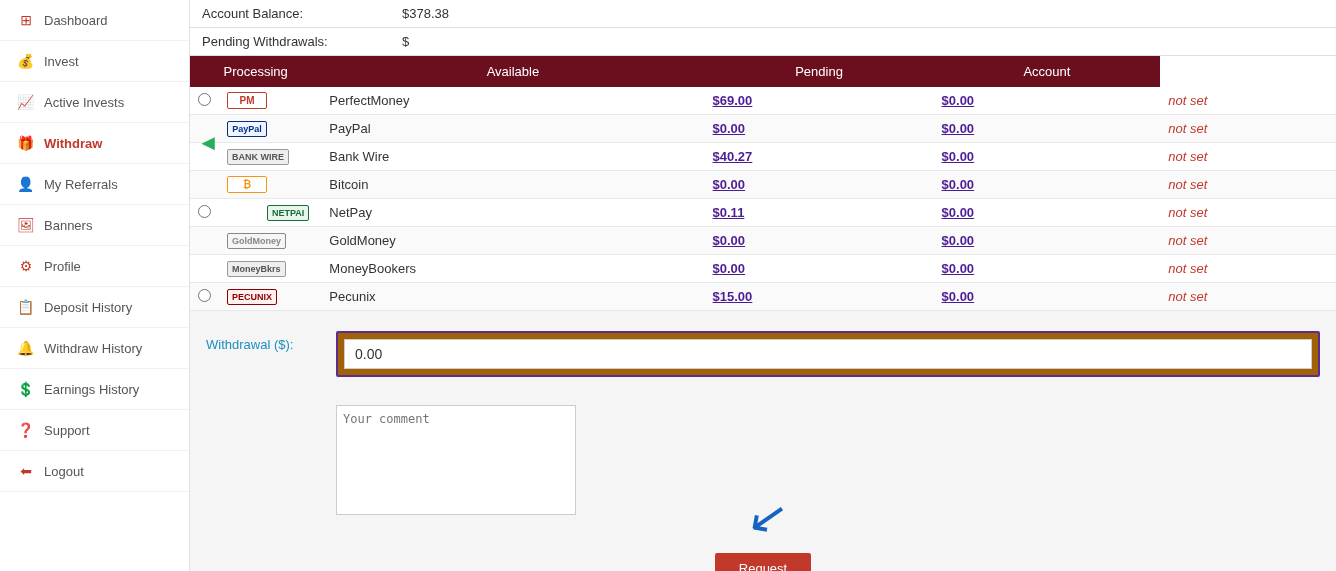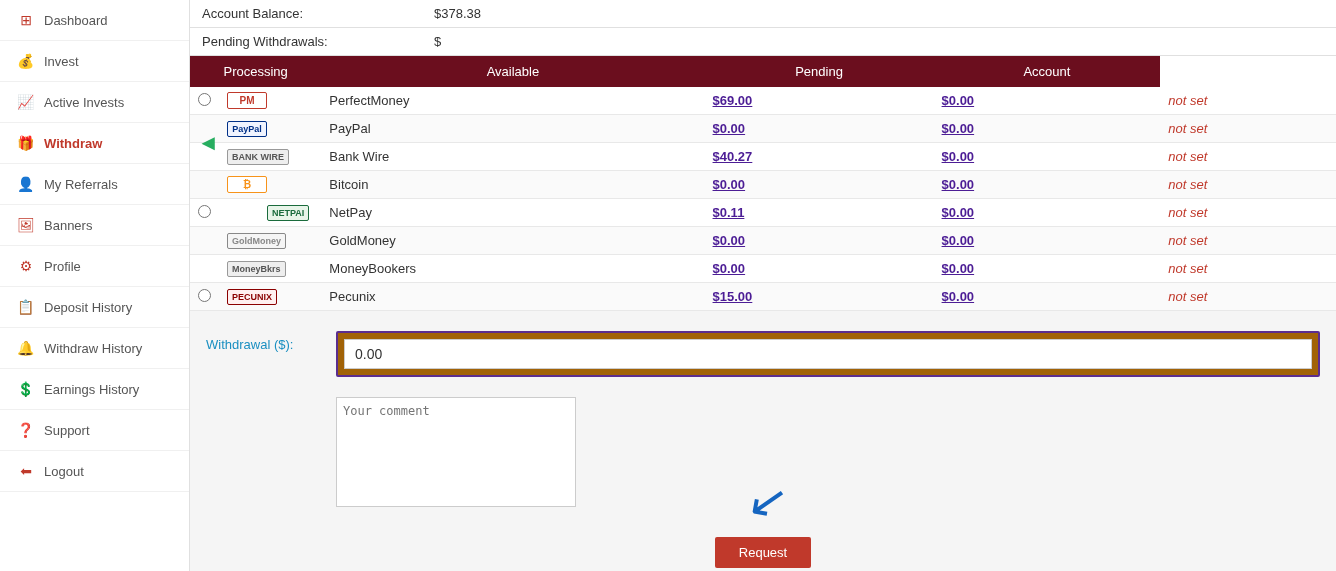--- a/index.html
+++ b/index.html
@@ -56,21 +56,20 @@
       padding: 0;
     }
 
     
     .info-row {
       display: flex;
       align-items: center;
       background: #fff;
       border-bottom: 1px solid #e0e0e0;
       padding: 6px 12px;
-      gap: 32px;
     }
     .info-row .label {
       color: #333;
       font-size: 13px;
       min-width: 200px;
     }
     .info-row .value {
       color: #333;
       font-size: 13px;
     }
@@ -134,21 +133,21 @@
     .payment-name { font-weight: normal; color: #333; }
 
     
     .form-area {
       background: #f5f5f5;
       padding: 20px 16px 10px 16px;
     }
     .form-row {
       display: flex;
       align-items: flex-start;
-      margin-bottom: 20px;
+      margin-bottom: 28px;
     }
     .form-label {
       color: #1a8fc1;
       font-size: 13px;
       min-width: 130px;
       padding-top: 6px;
     }
     .withdrawal-input-wrapper {
       flex: 1;
       border: 2px solid #5b2d8e;

